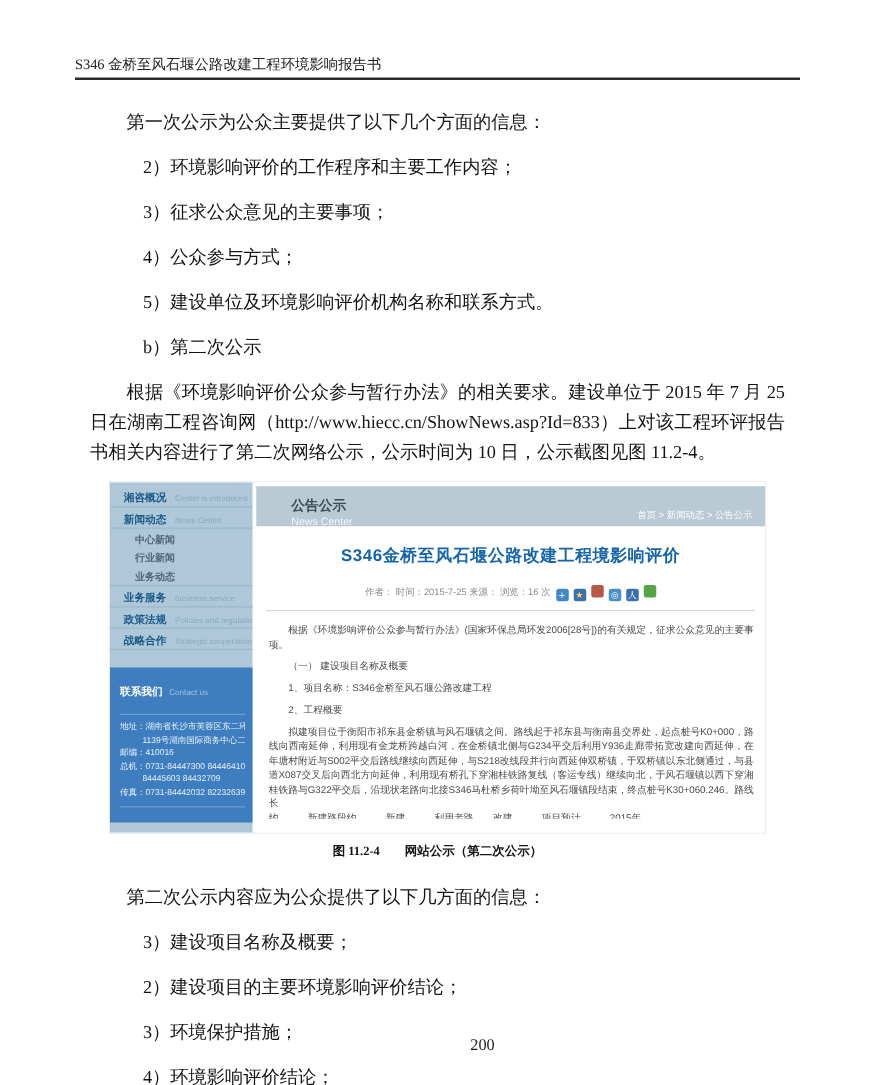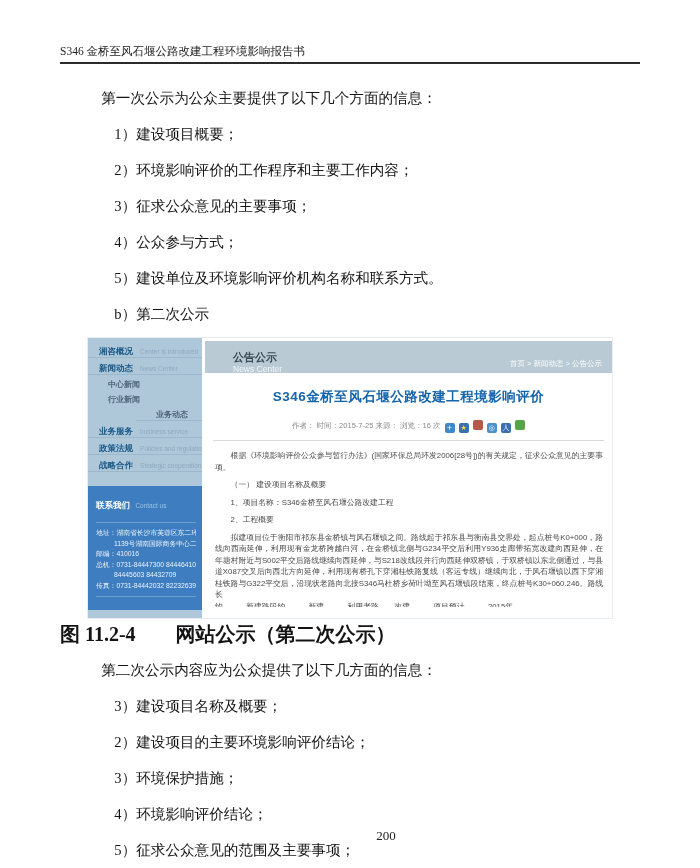--- a/index.html
+++ b/index.html
@@ -21,21 +21,21 @@
   .shot{position:relative;width:524px;height:280px;margin:4px 0 2px 28px;background:#ffffff;
         font-family:"Liberation Sans","DejaVu Sans",sans-serif;box-shadow:0 0 0 1px #e8edf1;}
   .shot-sidebar{position:absolute;left:0;top:0;width:114px;height:280px;background:#aec8da;}
   .menu{padding-top:3px;}
   .menu-item{height:16px;line-height:16px;padding-left:11px;border-bottom:1px solid #9db8cb;
              white-space:nowrap;overflow:hidden;}
   .menu-item .zh{font-weight:bold;color:#1c5a88;font-size:8.5px;}
   .menu-item .en{color:#8ea9bd;font-size:6.5px;margin-left:3px;}
   .menu-item.sub{height:15px;line-height:15px;padding-left:20px;border-bottom:none;}
   .menu-item.sub .zh{color:#50657a;font-size:8px;font-weight:bold;}
-  .menu-item.sub-last{border-bottom:1px solid #9db8cb;margin-left:48px;}
+  .menu-item.sub-last{border-bottom:1px solid #9db8cb;}
   .contact{position:absolute;left:0;top:148px;width:114px;height:124px;background:#3e7ec0;
            color:#e8f1fa;box-sizing:border-box;padding:7px 6px 0 8px;font-size:6.8px;}
   .contact-title{font-size:8.5px;font-weight:bold;color:#fff;border-bottom:1px solid #6b9fd0;
                  padding-bottom:4px;margin-bottom:5px;}
   .contact-title .en{font-weight:normal;color:#9cc0e2;font-size:6.5px;margin-left:3px;}
   .contact-line{line-height:10.5px;white-space:nowrap;overflow:hidden;}
   .contact-line.cont{padding-left:18px;}
   .contact-foot{border-top:1px solid #6b9fd0;margin-top:5px;height:4px;}
 
   .shot-main{position:absolute;left:117px;top:0;width:407px;height:280px;background:#fff;}
@@ -55,40 +55,40 @@
   .article-divider{position:absolute;top:102px;left:8px;width:391px;border-top:1px solid #d9d9d9;}
   .article-body{position:absolute;top:112px;left:10px;width:388px;font-size:7.8px;
                 line-height:11.5px;color:#4a4a4a;}
   .article-body p{margin:0 0 6px;}
   .ab-p1{text-indent:2em;text-align:justify;}
   .ab-h{text-indent:2em;}
   .ab-dense{text-indent:2em;text-align:justify;margin-bottom:0 !important;}
   .ab-clip{height:6px;overflow:hidden;margin:0 !important;text-align:justify;color:#4a4a4a;}
 
   
-  .caption{text-align:left;font-weight:bold;font-size:20px;margin:4px 0 2px !important;}
+  .caption{text-align:center;font-weight:bold;font-size:10px;margin:4px 0 2px !important;}
   .pageno{position:absolute;top:828px;left:0;width:700px;text-align:center;font-size:13px;color:#222;padding-left:36px;}
 </style>
 </head>
 <body>
 
 <div class="page">
 
   <div class="doc-header">
     <span>S346 金桥至风石堰公路改建工程环境影响报告书</span>
   </div>
 
   <div class="doc-body">
     <p class="lead">第一次公示为公众主要提供了以下几个方面的信息：</p>
-    <p class="li">1）建设项目概要；</p>
     <p class="li">2）环境影响评价的工作程序和主要工作内容；</p>
     <p class="li">3）征求公众意见的主要事项；</p>
     <p class="li">4）公众参与方式；</p>
     <p class="li">5）建设单位及环境影响评价机构名称和联系方式。</p>
     <p class="li">b）第二次公示</p>
+    <p class="para">根据《环境影响评价公众参与暂行办法》的相关要求。建设单位于 2015 年 7 月 25 日在湖南工程咨询网（http://www.hiecc.cn/ShowNews.asp?Id=833）上对该工程环评报告书相关内容进行了第二次网络公示，公示时间为 10 日，公示截图见图 11.2-4。</p>
 
     <div class="shot">
 
       <div class="shot-sidebar">
         <div class="menu">
           <div class="menu-item">
             <span class="zh">湘咨概况</span>
             <span class="en">Center is introduced</span>
           </div>
           <div class="menu-item">

